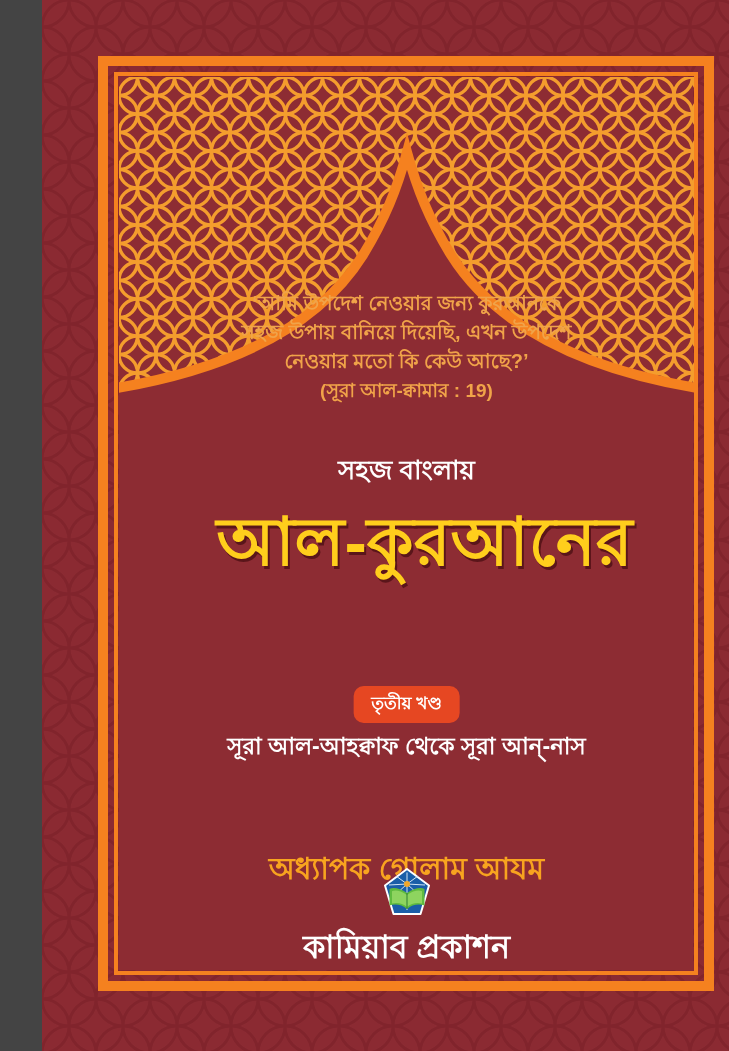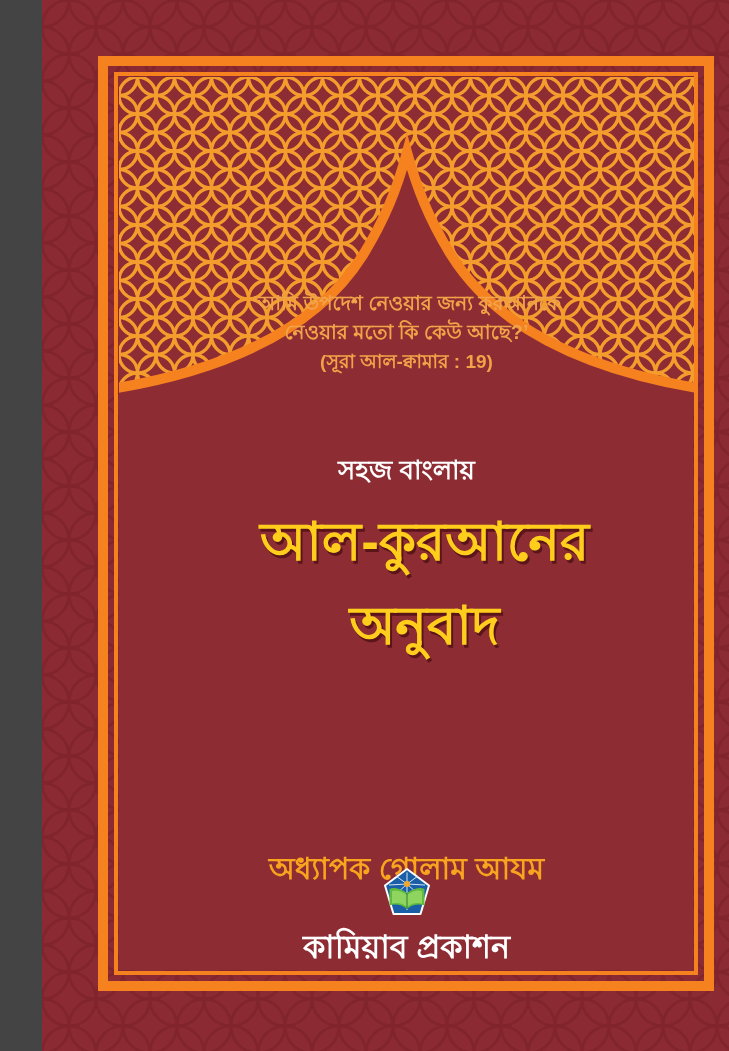--- a/index.html
+++ b/index.html
@@ -65,21 +65,21 @@
     font-size:27px;font-weight:bold;
   }
   .subtitle{
     top:450px;
     color:var(--white_text);
     font-size:26px;font-weight:bold;
   }
   .main-title{
     top:500px;
     color:var(--title_gold);
-    font-size:53px;line-height:84px;font-weight:bold;
+    font-size:67px;line-height:84px;font-weight:bold;
     text-shadow:2px 3px 0 var(--title_shadow);
     padding-left:36px;
   }
   .volume-badge{
     position:absolute;
     top:686px;left:50%;transform:translateX(-50%);
     background:var(--badge_bg);
     color:var(--white_text);
     font-size:17px;font-weight:bold;
     padding:4px 18px 5px 18px;
@@ -146,33 +146,35 @@
     <rect x="0" y="0" width="575" height="332" fill="url(#flower)"></rect>
     <path class="dome-fill" d="M -8,312 C 115,292 200,248 244,178 C 266,142 278,112 288,75
              C 298,112 310,142 332,178 C 376,248 461,292 584,312
              L 584,340 L -8,340 Z"></path>
     <path class="dome-stroke" d="M -8,312 C 115,292 200,248 244,178 C 266,142 278,112 288,75
              C 298,112 310,142 332,178 C 376,248 461,292 584,312"></path>
   </svg>
 
   <div class="centered quote">
     <div>‘আমি উপদেশ নেওয়ার জন্য কুরআনকে</div>
+    <div>সহজ উপায় বানিয়ে দিয়েছি, এখন উপদেশ</div>
     <div>নেওয়ার মতো কি কেউ আছে?’</div>
     <div class="quote-ref">(সূরা আল-ক্বামার : 19)</div>
   </div>
 
 
   <div class="centered subtitle">সহজ বাংলায়</div>
 
   <div class="centered main-title">
     <div>আল-কুরআনের</div>
-    <div>অনুবাদ</div>
   </div>
 
-
+  <div class="volume-badge">তৃতীয় খণ্ড</div>
+
+  <div class="centered surah-range">সূরা আল-আহক্বাফ থেকে সূরা আন্-নাস</div>
 
   <div class="centered author">অধ্যাপক গোলাম আযম</div>
 
   <div class="logo-wrap">
     <svg width="46" height="48" viewBox="0 0 46 48">
       <polygon points="23,1 45,17.5 36.5,46 9.5,46 1,17.5" fill="#1A5EA8" stroke="#FFFFFF" stroke-width="2" stroke-linejoin="round"></polygon>
       <g stroke="#CFE4F4" stroke-width="1">
         <line x1="23" y1="16" x2="23" y2="4.5"></line>
         <line x1="23" y1="16" x2="12" y2="8"></line>
         <line x1="23" y1="16" x2="34" y2="8"></line>

